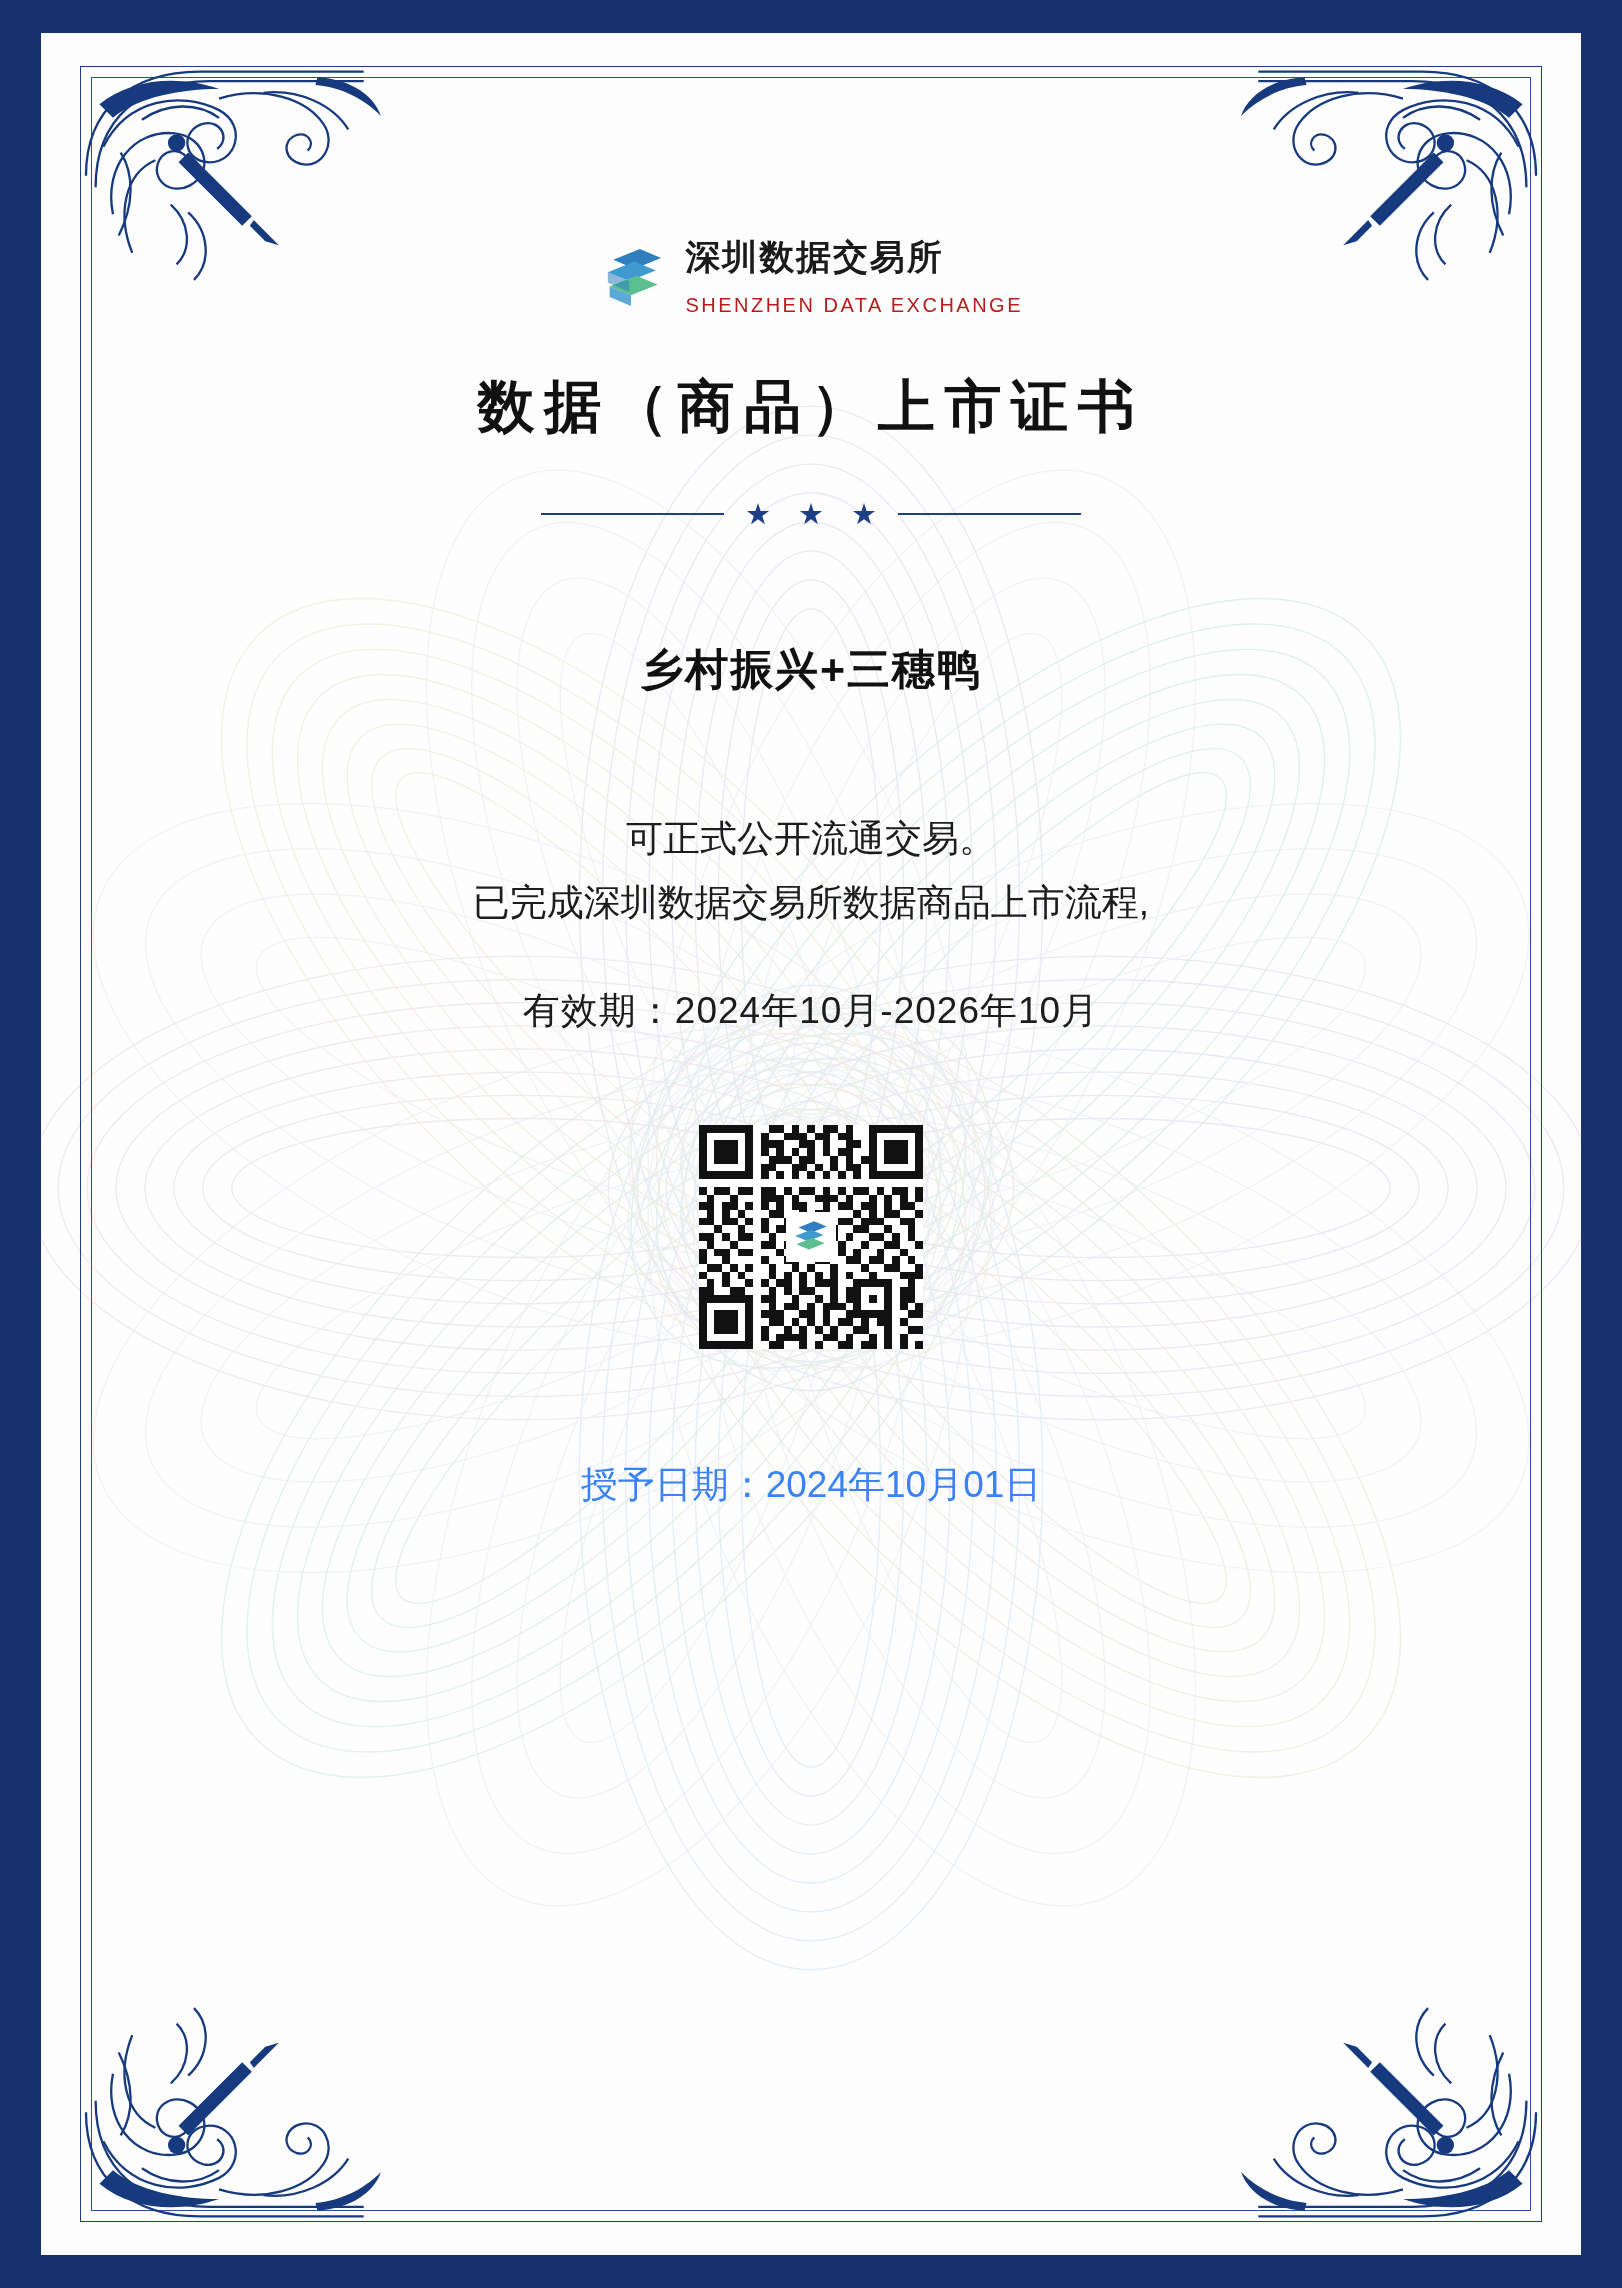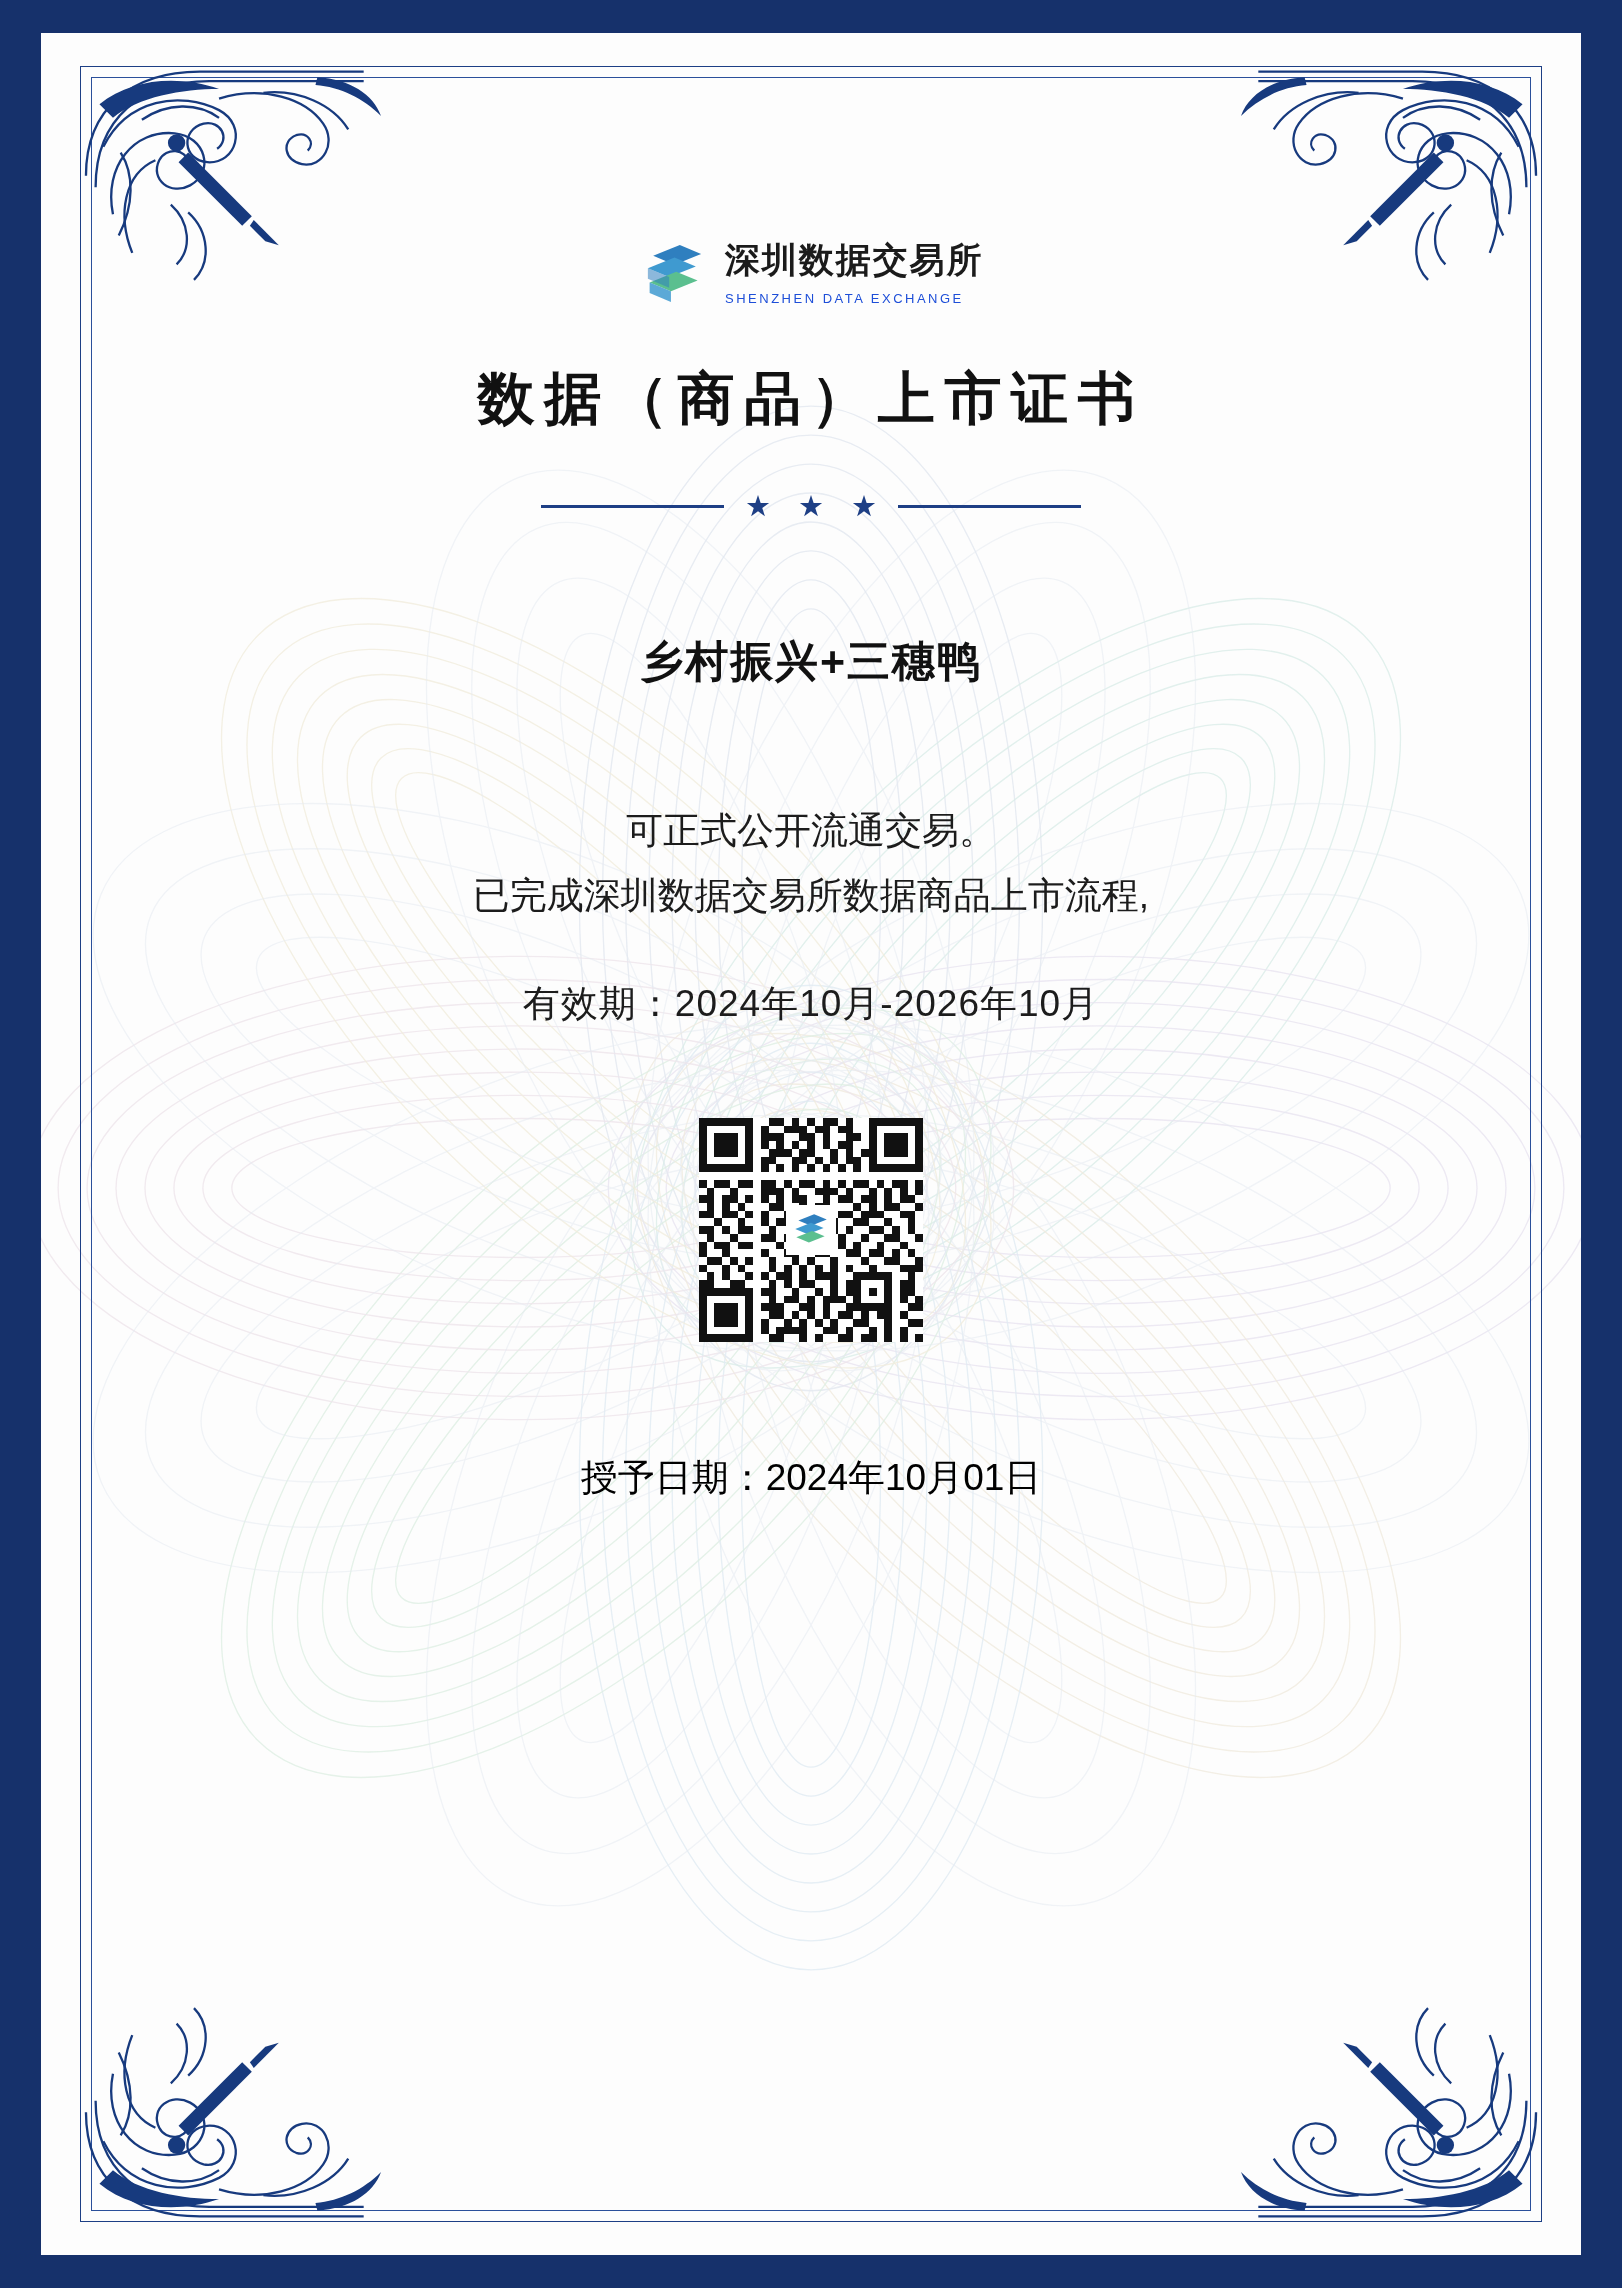--- a/index.html
+++ b/index.html
@@ -99,24 +99,24 @@
   .logo-mark { width: 71px; height: 71px; flex: none; }
   .logo-text { display: flex; flex-direction: column; justify-content: center; }
   .logo-cn {
     font-size: 35px;
     font-weight: bold;
     letter-spacing: 1.9px;
     color: #1b1b1b;
     line-height: 1.1;
   }
   .logo-en {
-    font-size: 13px;
+    font-size: 20px;
     letter-spacing: 2.5px;
-    color: #1d4ed8;
-    margin-top: 11px;
+    color: #b91c1c;
+    margin-top: 17px;
     white-space: nowrap;
   }
 
   
   .cert-title {
     margin-top: 52px;
     font-family: "DejaVu Serif", "Liberation Serif", serif;
     font-size: 57px;
     font-weight: bold;
     letter-spacing: 9.7px;
@@ -192,21 +192,21 @@
     display: flex;
     align-items: center;
     justify-content: center;
   }
 
   
   .footer-lines {
     margin-top: 106px;
     text-align: center;
     font-size: 37px;
-    color: #000000;
+    color: #3b82f6;
     line-height: 1.62;
   }
   .footer-lines .row { white-space: nowrap; }
 </style>
 </head>
 <body>
 
 <div class="certificate">
   <div class="paper">
 

